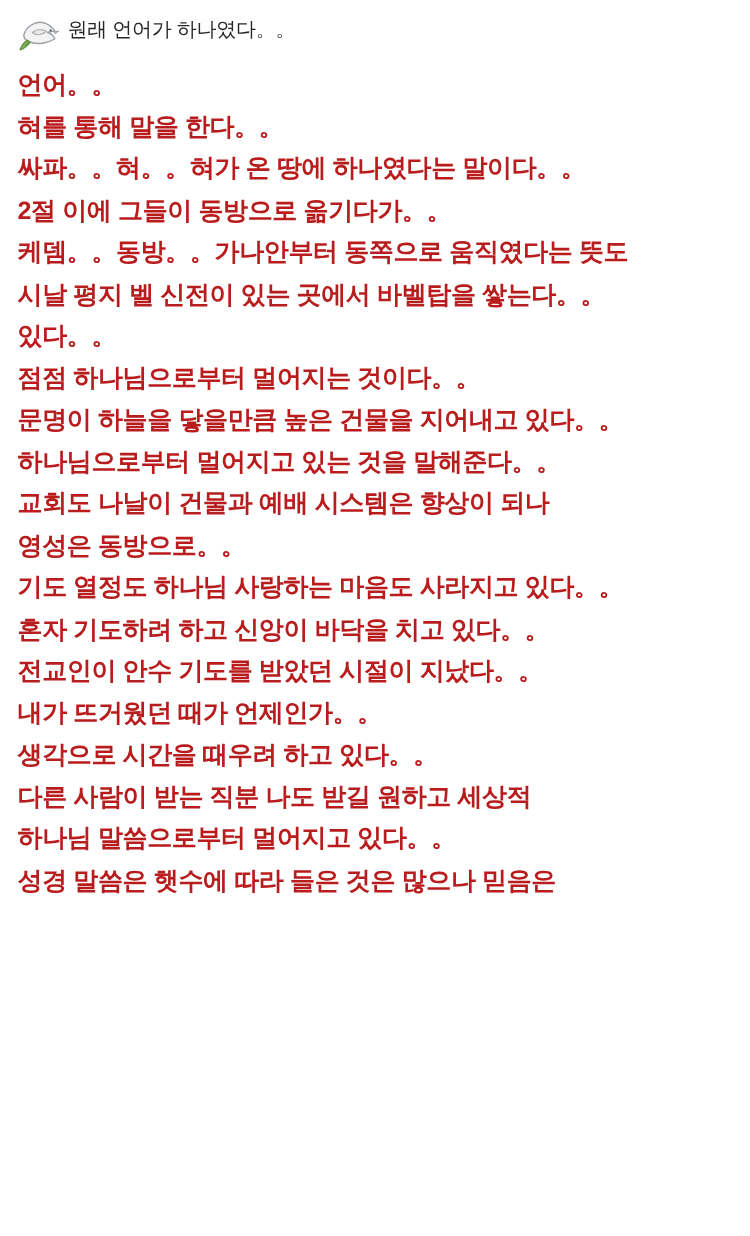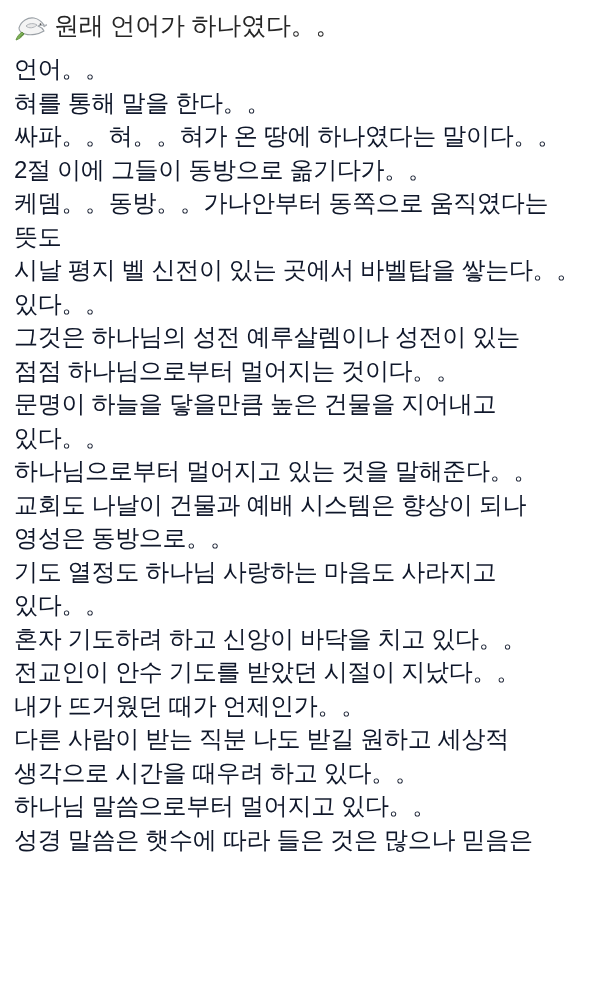--- a/index.html
+++ b/index.html
@@ -29,38 +29,39 @@
     margin: 0 0 10px 0;
   }
   .dove-icon {
     flex: 0 0 auto;
     width: 34px;
     height: 30px;
     display: block;
     margin-top: 2px;
   }
   .title-text {
-    font-size: 25px;
+    font-size: 16px;
     line-height: 30px;
     font-weight: 500;
     color: #262626;
     letter-spacing: -0.2px;
     white-space: nowrap;
   }
   .body-block {
     margin: 0;
     padding: 0;
   }
   .line {
-    font-size: 24px;
+    font-size: 20px;
     line-height: 33.5px;
-    color: #0f172a;
+    color: #b91c1c;
     letter-spacing: -0.3px;
     white-space: pre-wrap;
     word-break: keep-all;
+    font-weight: bold;
   }
 </style>
 </head>
 <body>
 
 <div class="page">
 
   <div class="title-row">
     <span class="dove-icon">
       <svg viewBox="0 0 34 30" width="34" height="30" xmlns="http://www.w3.org/2000/svg" aria-hidden="true">
@@ -76,29 +77,28 @@
   </div>
 
   <div class="body-block">
     <div class="line">언어。。</div>
     <div class="line">혀를 통해 말을 한다。。</div>
     <div class="line">싸파。。혀。。혀가 온 땅에 하나였다는 말이다。。</div>
     <div class="line">2절 이에 그들이 동방으로 옮기다가。。</div>
     <div class="line">케뎀。。동방。。가나안부터 동쪽으로 움직였다는 뜻도</div>
     <div class="line">시날 평지 벨 신전이 있는 곳에서 바벨탑을 쌓는다。。</div>
     <div class="line">있다。。</div>
-    <div class="line">그것은 하나님의 성전 예루살렘이나 성전이 있는</div>
     <div class="line">점점 하나님으로부터 멀어지는 것이다。。</div>
     <div class="line">문명이 하늘을 닿을만큼 높은 건물을 지어내고 있다。。</div>
     <div class="line">하나님으로부터 멀어지고 있는 것을 말해준다。。</div>
     <div class="line">교회도 나날이 건물과 예배 시스템은 향상이 되나</div>
     <div class="line">영성은 동방으로。。</div>
     <div class="line">기도 열정도 하나님 사랑하는 마음도 사라지고 있다。。</div>
     <div class="line">혼자 기도하려 하고 신앙이 바닥을 치고 있다。。</div>
     <div class="line">전교인이 안수 기도를 받았던 시절이 지났다。。</div>
     <div class="line">내가 뜨거웠던 때가 언제인가。。</div>
+    <div class="line">생각으로 시간을 때우려 하고 있다。。</div>
     <div class="line">다른 사람이 받는 직분 나도 받길 원하고 세상적</div>
-    <div class="line">생각으로 시간을 때우려 하고 있다。。</div>
     <div class="line">하나님 말씀으로부터 멀어지고 있다。。</div>
     <div class="line">성경 말씀은 햇수에 따라 들은 것은 많으나 믿음은</div>
   </div>
 
 </div>
 
 </body></html>

